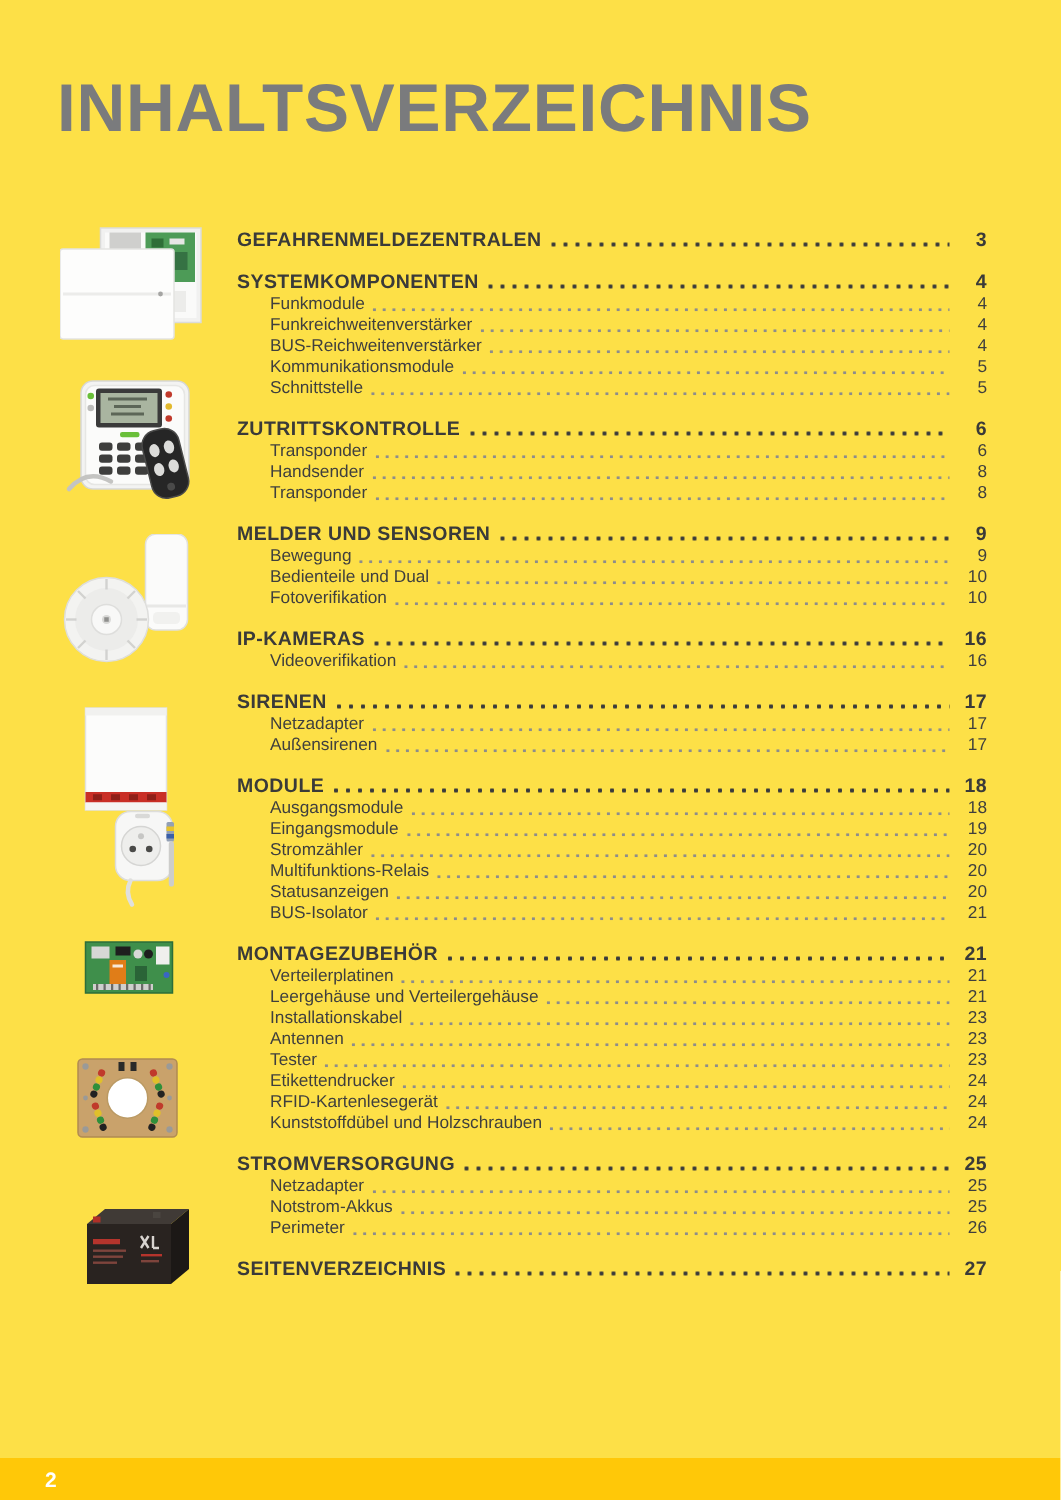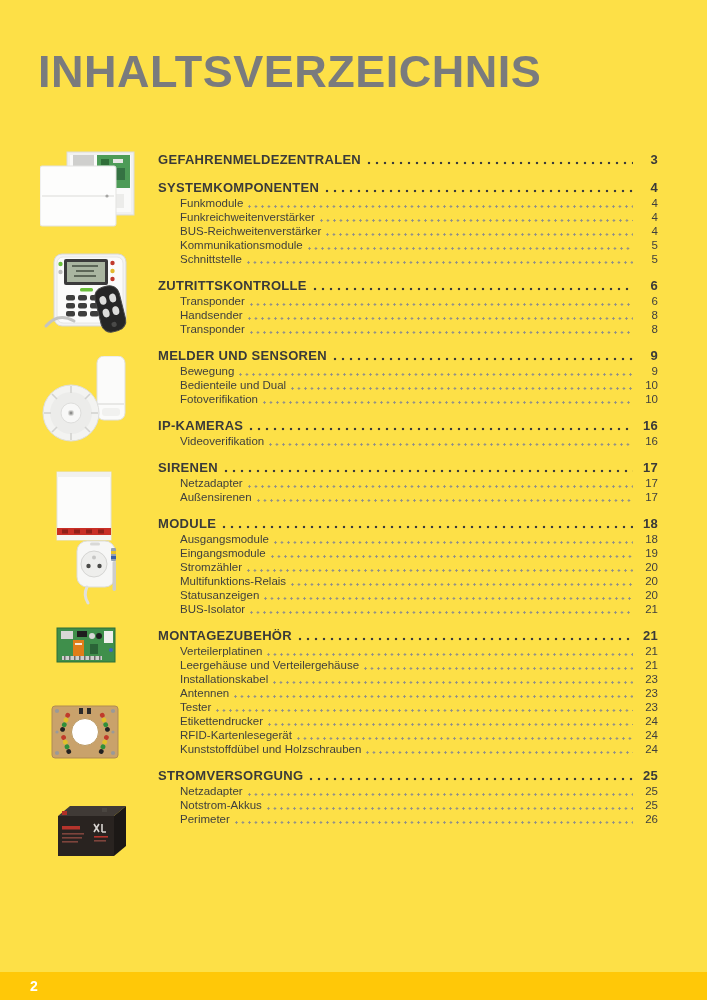--- a/index.html
+++ b/index.html
@@ -438,19 +438,26 @@
           <span class="lbl">Notstrom-Akkus</span>
           <span class="leader"></span>
           <span class="pg">25</span>
         </div>
         <div class="row sub">
           <span class="lbl">Perimeter</span>
           <span class="leader"></span>
           <span class="pg">26</span>
         </div>
       </div>
+      <div class="toc-section">
+        <div class="row heading">
+          <span class="lbl">SEITENVERZEICHNIS</span>
+          <span class="leader"></span>
+          <span class="pg">27</span>
+        </div>
+      </div>
     </nav>
 
   <footer class="footer">
     <span class="pagenum">2</span>
   </footer>
 
 </div>
 
 </body></html>

